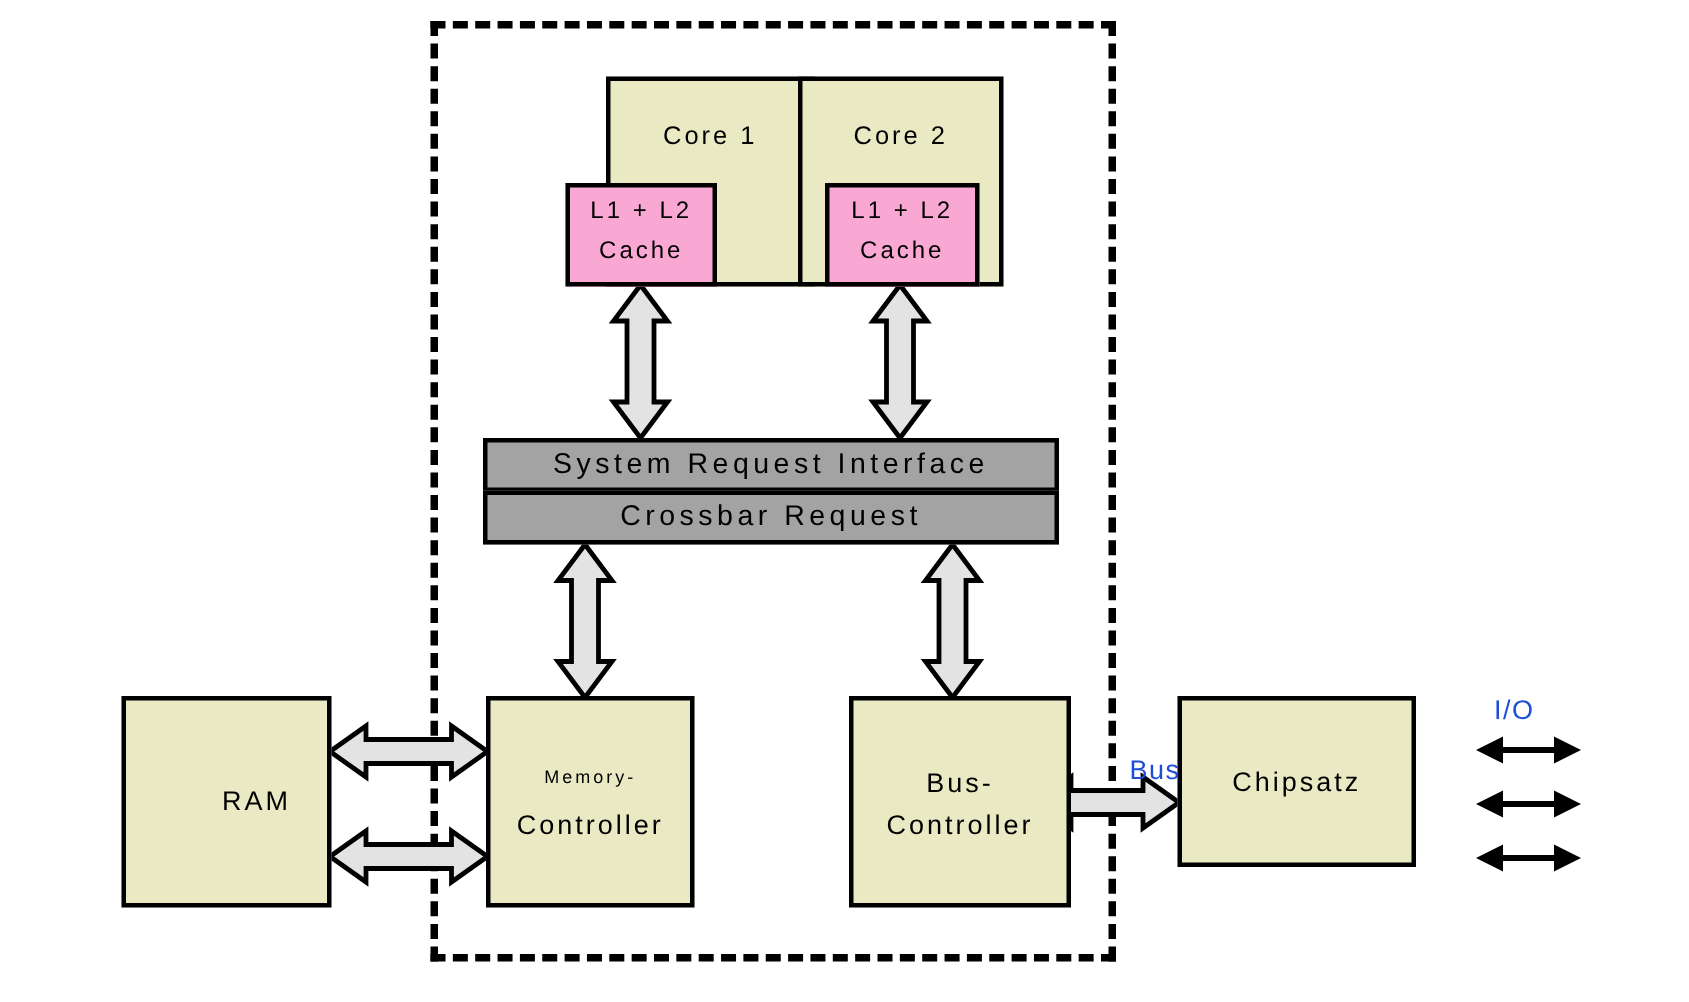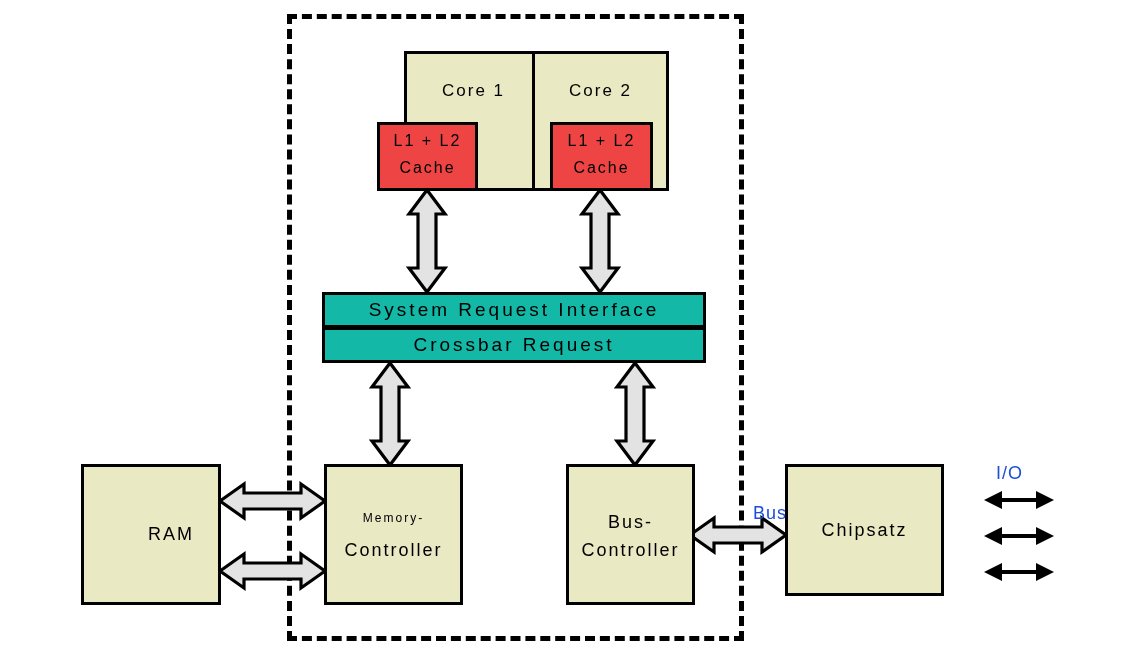--- a/index.html
+++ b/index.html
@@ -10,23 +10,23 @@
     position:absolute;
     background:#e9e9c4;
     border:3px solid #000000;
     box-sizing:border-box;
     display:flex;align-items:center;justify-content:center;
     text-align:center;
     color:#000000;
     letter-spacing:2px;
     line-height:1.25;
   }
-  .box.white{background:#ef4444;}
+  .box.white{background:#f9a8d4;}
   .bar{
-    position:absolute;background:#14b8a6;border:3px solid #000000;box-sizing:border-box;
+    position:absolute;background:#a3a3a3;border:3px solid #000000;box-sizing:border-box;
     display:flex;align-items:center;justify-content:center;
     letter-spacing:3px;color:#000;
   }
   .core-label{
     position:absolute;left:0;right:0;text-align:center;
     letter-spacing:2px;color:#000;
   }
   .dashed-region{
     position:absolute;
     border:5px dashed #000000;
@@ -100,23 +100,23 @@
   <div class="bar" style="left:322px;top:292px;width:384px;height:36px;font-size:19px;">System Request Interface</div>
   <div class="bar" style="left:322px;top:327px;width:384px;height:36px;font-size:19px;">Crossbar Request</div>
 
   <div class="box" style="left:81px;top:464px;width:140px;height:141px;font-size:18px;padding-left:40px;">RAM</div>
 
   <div class="box" style="left:324px;top:464px;width:139px;height:141px;display:block;">
     <div class="core-label" style="top:44px;font-size:12px;">Memory-</div>
     <div class="core-label" style="top:72px;font-size:18px;">Controller</div>
   </div>
 
-  <div class="box" style="left:566px;top:464px;width:129px;height:141px;display:block;">
+  <div class="box" style="left:566px;top:464px;width:148px;height:141px;display:block;">
     <div class="core-label" style="top:44px;font-size:18px;">Bus-</div>
     <div class="core-label" style="top:72px;font-size:18px;">Controller</div>
   </div>
 
-  <div class="box" style="left:785px;top:464px;width:159px;height:132px;font-size:18px;">Chipsatz</div>
+  <div class="box" style="left:785px;top:464px;width:159px;height:114px;font-size:18px;">Chipsatz</div>
 
   <div class="plain-text" style="left:753px;top:503px;font-size:18px;">Bus</div>
   <div class="plain-text" style="left:996px;top:463px;font-size:18px;">I/O</div>
 
 </div>
 
 </body></html>

